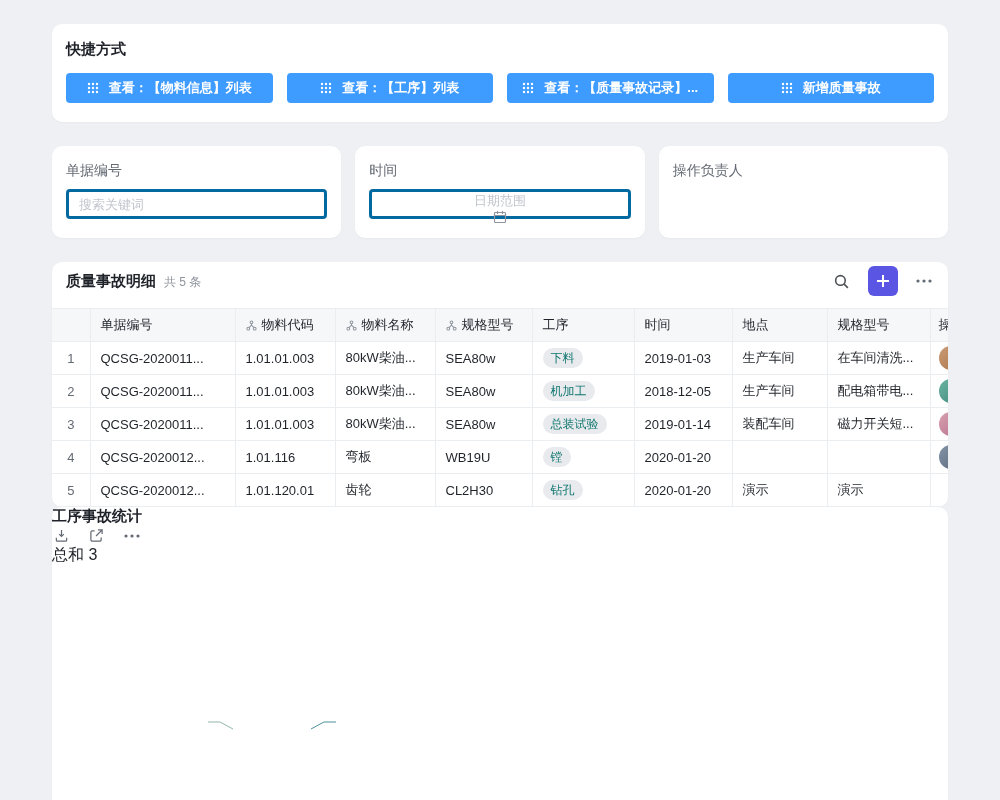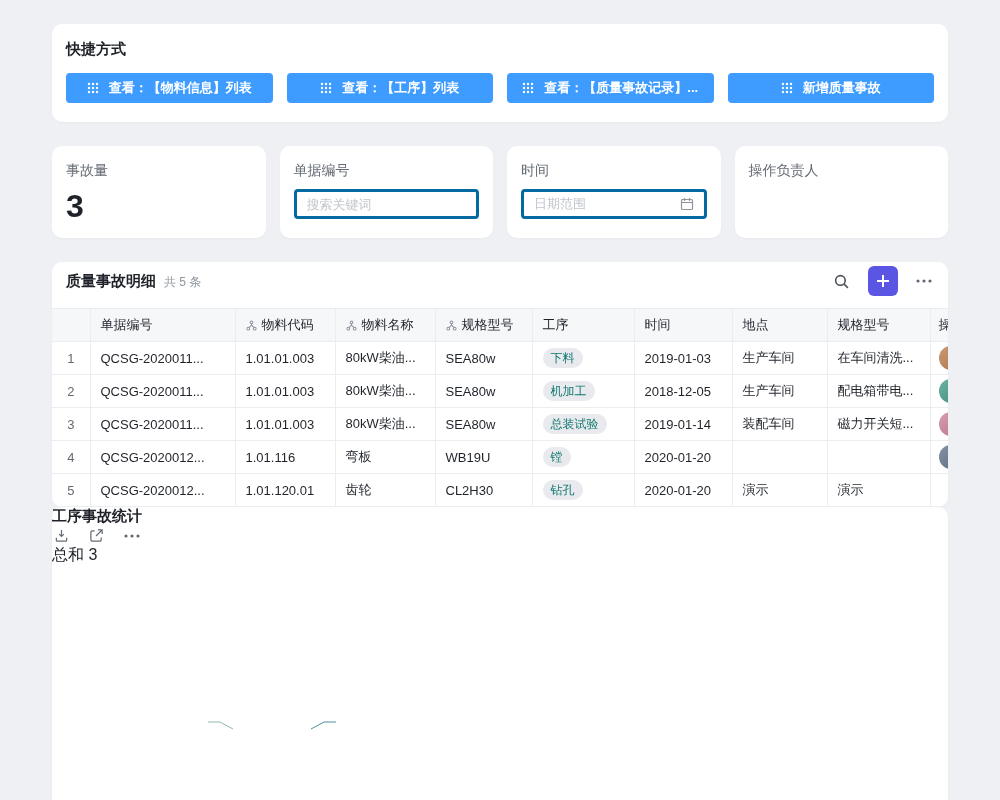--- a/index.html
+++ b/index.html
@@ -18,21 +18,21 @@
           gap:10px;cursor:pointer;white-space:nowrap;overflow:hidden;font-family:inherit;}
 
   
   .stats{display:flex;gap:14px;margin-top:24px;}
   .stat{flex:1;height:92px;padding:16px 14px;}
   .stat-label{font-size:14px;color:#646a73;margin-bottom:9px;}
   .stat-value{font-size:32px;font-weight:bold;color:#1f2329;line-height:34px;}
   .f-input{width:100%;height:30px;box-sizing:border-box;border:3px solid #0369a1;border-radius:4px;
            font-size:13px;padding:0 10px;color:#1f2329;background:#fff;outline:none;font-family:inherit;}
   .f-input::placeholder{color:#c1c5cc;}
-  .f-fake{display:flex;align-items:center;justify-content:space-between;cursor:pointer;}
+  .f-fake{display:flex;align-items:center;justify-content:space-between;cursor:pointer;flex-direction:column;}
   .ph{color:#c1c5cc;font-size:13px;}
   .ic{display:inline-flex;align-items:center;line-height:0;}
 
   
   .table-card{margin-top:24px;overflow:hidden;}
   .table-head{display:flex;justify-content:space-between;align-items:center;padding:4px 14px 12px;}
   .th-left{display:flex;align-items:baseline;gap:8px;}
   .count{font-size:12px;color:#8f959e;}
   .th-icons{display:flex;align-items:center;gap:16px;}
   .icon-btn{background:none;border:none;padding:2px;cursor:pointer;line-height:0;color:#4e5358;}
@@ -137,24 +137,20 @@
               <circle cx="6" cy="10" r="1.2"></circle>
               <circle cx="10" cy="10" r="1.2"></circle>
             </svg>
           </span>
         <span>新增质量事故</span>
       </button>
     </div>
   </section>
 
   <section class="stats">
-    <div class="card stat">
-      <div class="stat-label">事故量</div>
-      <div class="stat-value">3</div>
-    </div>
     <div class="card stat">
       <div class="stat-label">单据编号</div>
       <input class="f-input" type="text" placeholder="搜索关键词" style="">
     </div>
     <div class="card stat">
       <div class="stat-label">时间</div>
       <div class="f-input f-fake">
         <span class="ph">日期范围</span>
         <span class="ic">
             <svg width="14" height="14" viewBox="0 0 14 14" fill="none" stroke="#8f959e" stroke-width="1.2">

